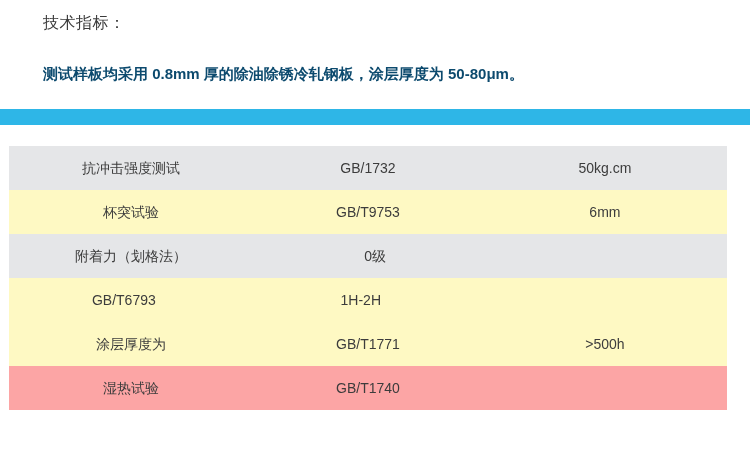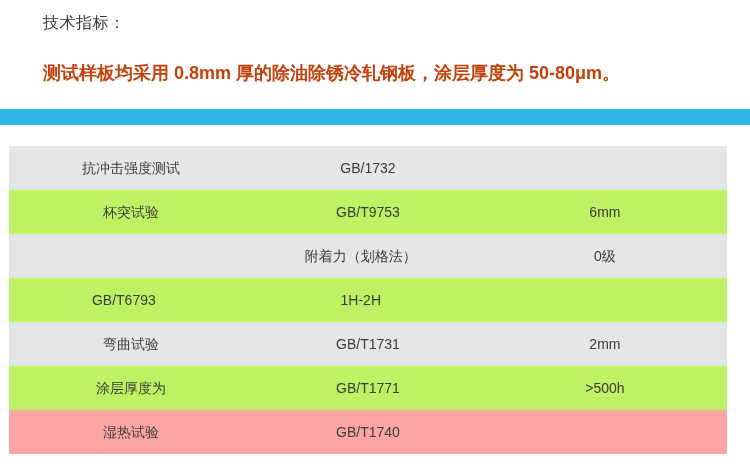--- a/index.html
+++ b/index.html
@@ -15,39 +15,39 @@
   .header { padding: 12px 40px 0 43px; }
   .title {
     font-size: 16px;
     font-weight: 400;
     line-height: 22px;
     color: #3a3a3a;
     letter-spacing: 0.5px;
   }
   .subtitle {
     margin-top: 27px;
-    font-size: 18px;
+    font-size: 15px;
     font-weight: 700;
     line-height: 25px;
-    color: #c2410c;
+    color: #0c4a6e;
   }
 
   .accent-bar {
     margin-top: 23px;
     width: 750px;
     height: 16px;
     background: #2eb6e7;
   }
 
   .spec-table { margin: 21px 23px 0 9px; }
   .row {
     display: flex;
     align-items: center;
     height: 44px;
-    background: #bef264;
+    background: #fef9c3;
   }
   .row.stripe { background: #e5e6e8; }
   .cell {
     text-align: center;
     font-size: 14px;
     line-height: 44px;
     color: #3c3c3c;
     white-space: nowrap;
     overflow: hidden;
   }
@@ -65,43 +65,39 @@
     <div class="subtitle">测试样板均采用 0.8mm 厚的除油除锈冷轧钢板，涂层厚度为 50-80μm。</div>
   </div>
 
   <div class="accent-bar" style="background: rgb(46, 182, 231);"></div>
 
   <div class="spec-table">
 
     <div class="row stripe" style="background: rgb(229, 230, 232);">
       <div class="cell c1">抗冲击强度测试</div>
       <div class="cell c2">GB/1732</div>
+      <div class="cell c3">50kg.cm</div>
     </div>
 
     <div class="row">
       <div class="cell c1">杯突试验</div>
       <div class="cell c2">GB/T9753</div>
       <div class="cell c3">6mm</div>
     </div>
 
-    <div class="row stripe" style="background: rgb(229, 230, 232); justify-content: flex-end;">
+    <div class="row stripe" style="background: rgb(229, 230, 232);">
       <div class="cell c1">附着力（划格法）</div>
       <div class="cell c3">0级</div>
     </div>
 
     <div class="row">
       <div class="cell c2">GB/T6793</div>
       <div class="cell c3">1H-2H</div>
     </div>
 
-    <div class="row stripe" style="background: rgb(229, 230, 232);">
-      <div class="cell c1">弯曲试验</div>
-      <div class="cell c2">GB/T1731</div>
-      <div class="cell c3">2mm</div>
-    </div>
 
     <div class="row">
       <div class="cell c1">涂层厚度为</div>
       <div class="cell c2">GB/T1771</div>
       <div class="cell c3">&gt;500h</div>
     </div>
 
     <div class="row stripe" style="background: #fca5a5;">
       <div class="cell c1">湿热试验</div>
       <div class="cell c2">GB/T1740</div>

